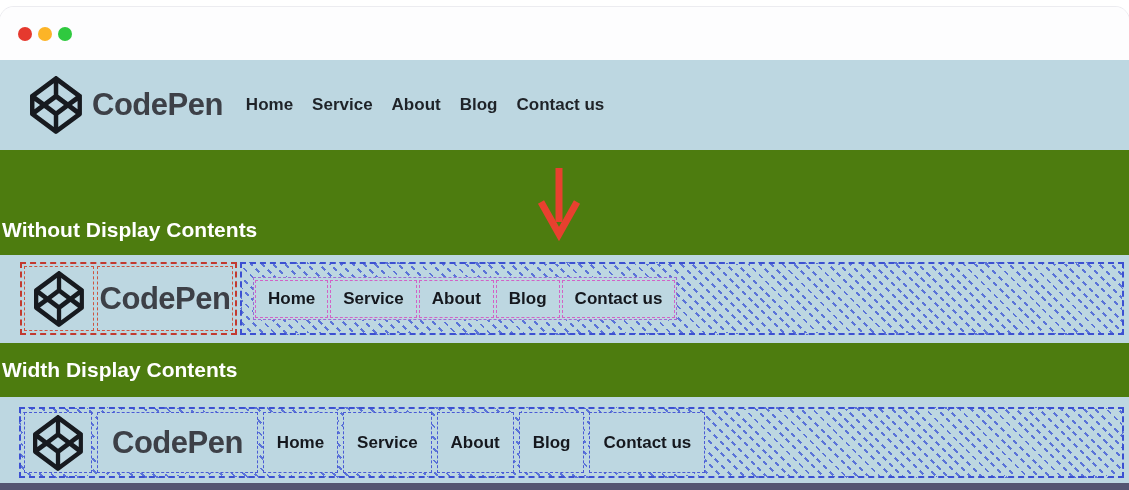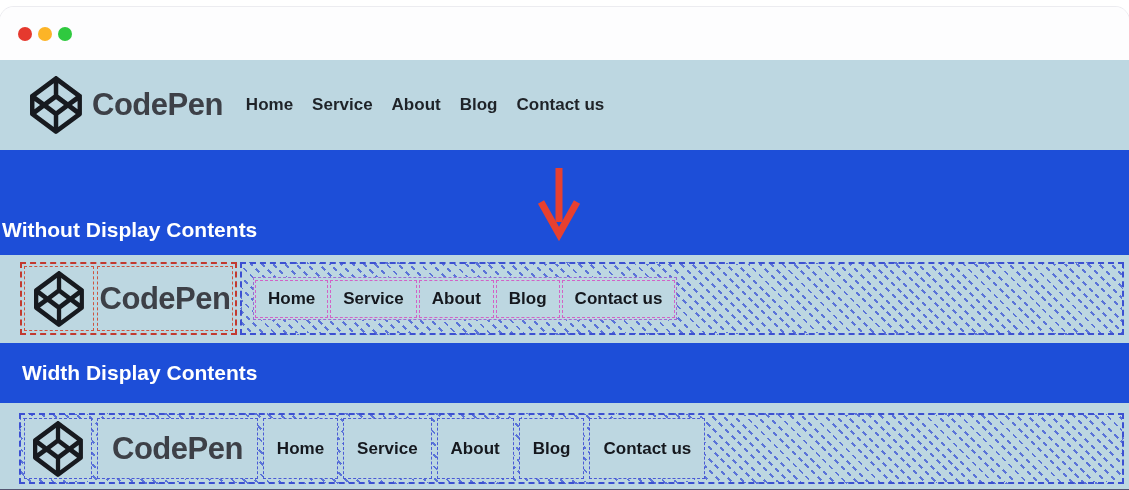--- a/index.html
+++ b/index.html
@@ -50,25 +50,25 @@
   .main-nav { display: flex; margin-left: 23px; gap: 19px; }
   .main-nav a {
     font-size: 17px;
     font-weight: bold;
     color: #1f2328;
     text-decoration: none;
     cursor: pointer;
   }
 
   
-  .band { position: relative; background: #1d4ed8; color: #ffffff; padding-left: 20px; }
+  .band { position: relative; background: #4d7c0f; color: #ffffff; }
   .band-label { font-weight: bold; font-size: 21px; }
   .band1 { height: 105px; }
   .band1 .band-label { position: absolute; left: 2px; bottom: 13px; }
-  .band2 { height: 60px; display: flex; align-items: center; }
+  .band2 { height: 54px; display: flex; align-items: center; }
   .band2 .band-label { margin-left: 2px; }
   .arrow-wrap { position: absolute; left: 537px; top: 16px; }
 
   
   .hatch {
     background-color: #bdd7e1;
     background-image:
       repeating-linear-gradient(135deg, #bdd7e1 0 4px, rgba(0,0,0,0) 4px 9px),
       repeating-linear-gradient(45deg, rgba(0,0,0,0) 0 6px, #5b74d8 6px 8px);
   }

